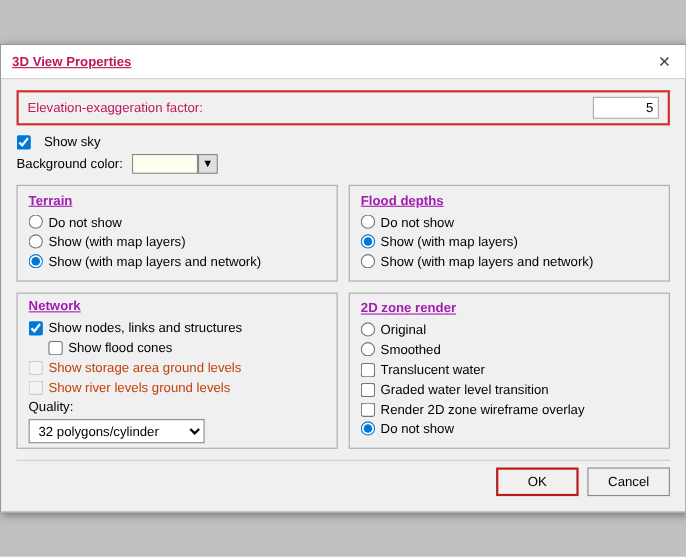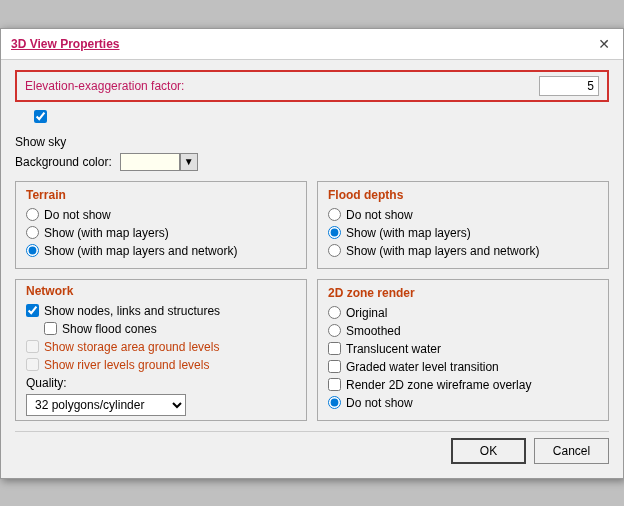--- a/index.html
+++ b/index.html
@@ -72,21 +72,20 @@
     
     .row {
       display: flex;
       align-items: center;
       margin-bottom: 4px;
     }
     .row label {
       display: flex;
       align-items: center;
       gap: 12px;
-      flex-direction: column;
     }
     
     .bg-color-row {
       display: flex;
       align-items: center;
       margin-bottom: 10px;
     }
     .bg-color-label {
       margin-right: 8px;
     }
@@ -120,21 +119,22 @@
     }
     .section-box {
       flex: 1;
       border: 1px solid #aaa;
       padding: 6px 10px;
       background: #f0f0f0;
     }
     .section-title {
       font-weight: 600;
       margin-bottom: 6px;
-      color: #c2410c;
+      color: #a21caf;
+      text-decoration: underline;
     }
     .radio-row {
       display: flex;
       align-items: flex-start;
       margin-bottom: 4px;
     }
     .radio-row input[type=radio] {
       margin-right: 5px;
     }
     .check-row {
@@ -193,21 +193,21 @@
     .dialog-btn {
       min-width: 75px;
       height: 26px;
       background: #f0f0f0;
       border: 1px solid #888;
       cursor: pointer;
       font-size: 12px;
       padding: 0 12px;
     }
     .dialog-btn.primary {
-      border: 2px solid #404040;
+      border: 2px solid #b91c1c;
     }
     input[type=radio], input[type=checkbox] {
       accent-color: #0078d7;
       width: 13px;
       height: 13px;
     }
     .disabled-text {
       color: #c2410c;
     }
   </style>

